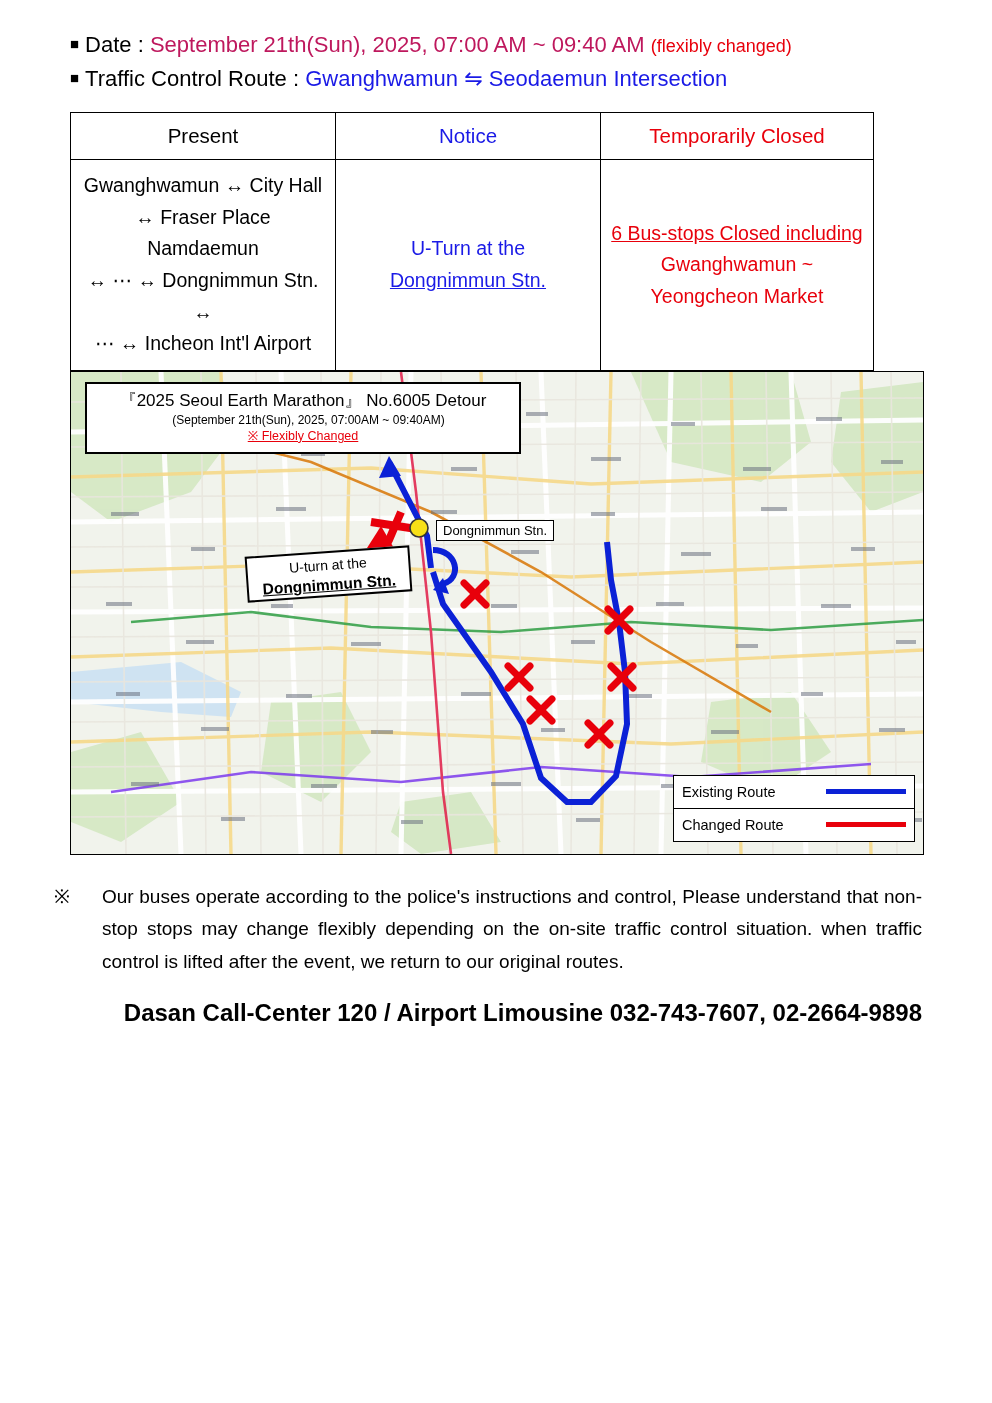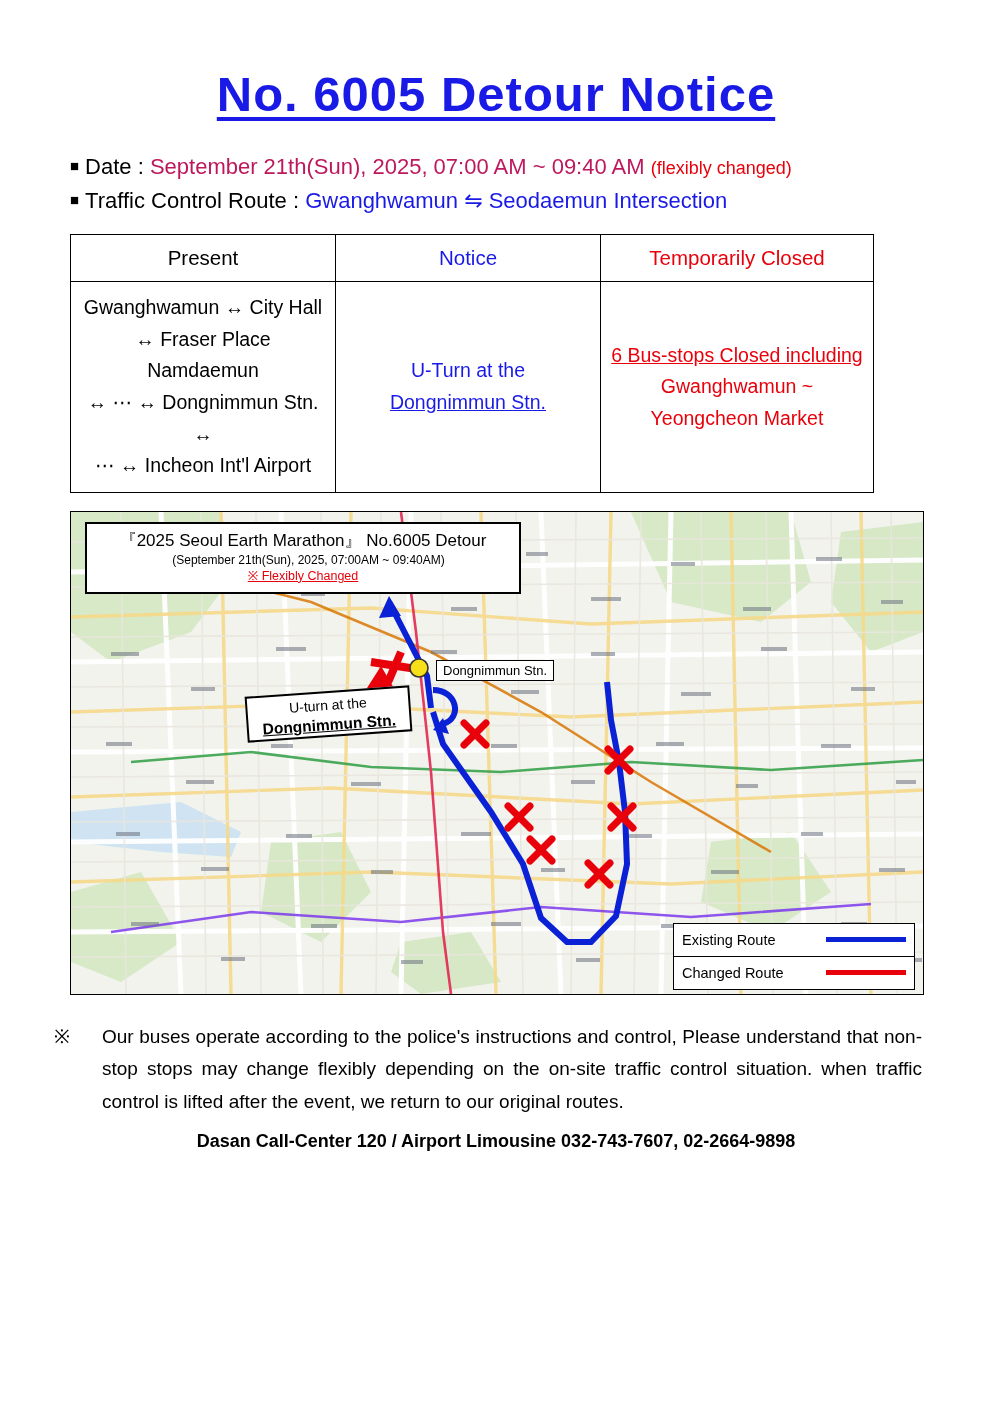--- a/index.html
+++ b/index.html
@@ -95,21 +95,21 @@
   .col-detour { width: 33%; }
   .col-closed { width: 34%; }
   .th-detour { color: #1a1ae6; }
   .th-closed { color: #e8000b; }
   .cell-detour { color: #1a1ae6; }
   .cell-closed { color: #e8000b; }
   .u { text-decoration: underline; }
 
   
   .map-wrap {
-    margin-top: 18px;
+    margin-top: 0;
     width: 852px;
     height: 482px;
     border: 1.6px solid #000;
     position: relative;
     overflow: hidden;
     background: #eef3e6;
   }
   .map-canvas { position: absolute; inset: 0; }
 
   .callout {
@@ -143,21 +143,21 @@
     left: 365px; top: 148px;
     background: #fff;
     border: 1.4px solid #000;
     font-size: 13px;
     padding: 2px 6px;
     white-space: nowrap;
   }
 
   .legend {
     position: absolute;
-    right: 8px; bottom: 4px;
+    right: 8px; bottom: 12px;
     width: 240px;
     border: 1.6px solid #000;
     background: #fff;
     font-size: 14.5px;
   }
   .legend-row {
     display: flex;
     align-items: center;
     height: 32px;
     padding: 0 8px;
@@ -174,32 +174,31 @@
     font-size: 19px;
     line-height: 1.72;
     text-align: justify;
     padding-left: 6px;
   }
   .note-mark { position: absolute; margin-left: -22px; }
   .note-body { display: block; padding-left: 26px; }
 
   
   .footer {
-    margin-top: 12px;
-    text-align: center;
-    font-size: 18px;
+    margin-top: 20px;
+    text-align: right;
+    font-size: 24px;
     font-weight: bold;
   }
 </style>
 </head>
 <body>
 
 <div class="page">
 
-  <h1 class="title">No. 6005 Detour Notice</h1>
 
 
   <div class="bullets">
     <div class="bullet-line">
       <span class="sq">■</span><span>Date</span> :
       <span class="red">September 21th(Sun), 2025, 07:00 AM ~ 09:40 AM</span>
       <span class="small-red">(flexibly changed)</span>
     </div>
     <div class="bullet-line">
       <span class="sq">■</span><span>Traffic Control Route</span> :

